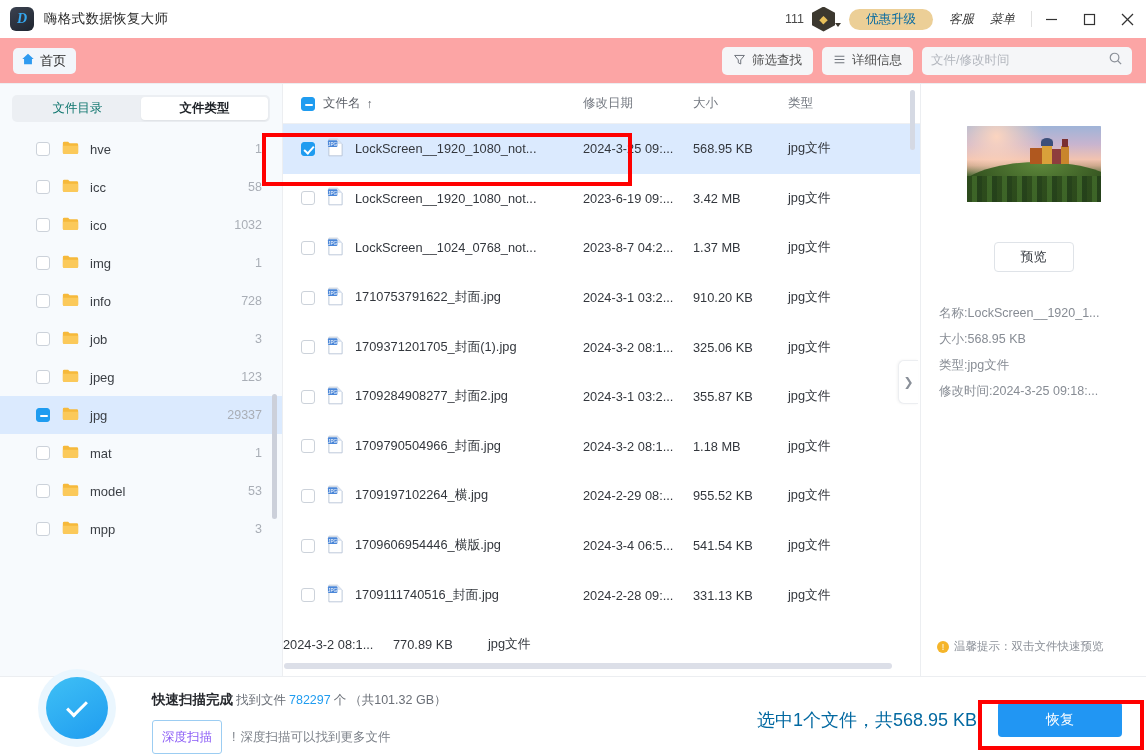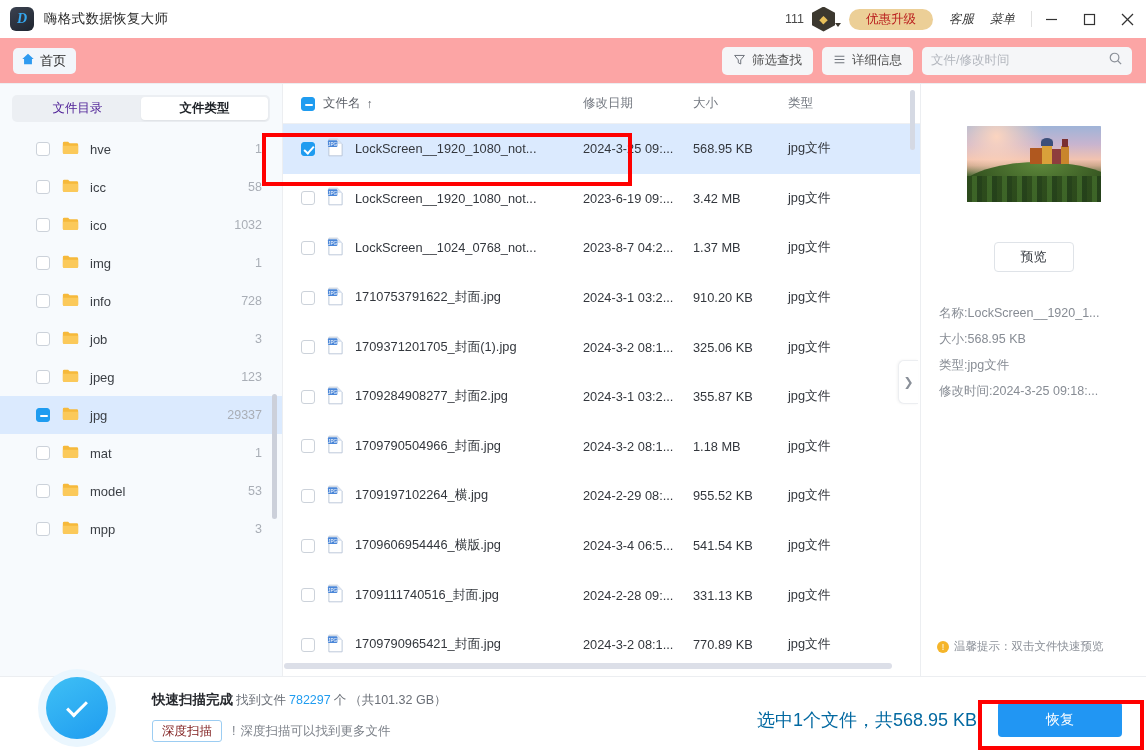--- a/index.html
+++ b/index.html
@@ -32,21 +32,21 @@
   .gem-hex {
     width:23px; height:25px; background:#3c382f;
     clip-path: polygon(50% 0%, 100% 25%, 100% 75%, 50% 100%, 0% 75%, 0% 25%);
     display:flex; align-items:center; justify-content:center;
   }
   .gem-inner { color:#e8c05a; font-size:11px; line-height:1; }
   .gem-caret { position:absolute; right:-5px; bottom:5px; width:0;height:0;
      border-left:3.5px solid transparent;border-right:3.5px solid transparent;border-top:4px solid #3c382f;}
   .upgrade-btn {
     margin-left:10px; height:21px; padding:0 17px; border-radius:12px;
-    background:#eccf97; color:#b91c1c; font-size:12.5px;
+    background:#eccf97; color:#0369a1; font-size:12.5px;
     display:flex; align-items:center; justify-content:center; cursor:pointer;
   }
   .tb-link { margin-left:16px; font-size:12.5px; color:#3c3c3c; cursor:pointer;font-style:italic;}
   .tb-sep { margin-left:16px; width:1px; height:16px; background:#e0e0e0; }
   .win-btn { width:38px; height:38px; display:flex;align-items:center;justify-content:center;cursor:pointer;}
   .win-btn svg { display:block; }
 
   
   .subheader {
     position:absolute; left:0; top:38px; width:1146px; height:46px;
@@ -73,21 +73,21 @@
   .sidebar {
     position:absolute; left:0; top:84px; width:283px; height:592px;
     background:#f7fafd; border-right:1px solid #eceef1; overflow:hidden;
   }
   .seg {
     margin:11px auto 0; width:258px; height:27px; border-radius:5px;
     background:#eceff3; display:flex; padding:2px;
   }
   .seg-item {
     flex:1; display:flex;align-items:center;justify-content:center;
-    font-size:12.5px; color:#4c1d95; border-radius:4px; cursor:pointer;
+    font-size:12.5px; color:#0f766e; border-radius:4px; cursor:pointer;
   }
   .seg-item.active { background:#ffffff; color:#1f2328; font-weight:bold; box-shadow:0 1px 2px rgba(0,0,0,.06); }
 
   .tree { margin-top:8px; position:relative; }
   .tree-row {
     height:38px; display:flex; align-items:center; padding-left:36px; padding-right:20px; cursor:pointer;
   }
   .tree-row.selected { background:#dbeafe; }
   .cb {
     width:14px; height:14px; border:1px solid #ccd2da; border-radius:3px; background:#fff;
@@ -211,22 +211,22 @@
     width:20px;height:11px;border:solid #fff;border-width:0 0 3.5px 3.5px;
     transform:rotate(-45deg); margin-top:-4px;
   }
   .bb-text { position:absolute; left:152px; top:14px; }
   .bb-line1 { display:flex; align-items:baseline; gap:3px; }
   .bb-strong { font-size:13.5px; color:#26292e; font-weight:bold;}
   .bb-normal { font-size:12.5px; color:#6a6f77; }
   .bb-blue { font-size:12.5px; color:#1f9cf0; }
   .bb-line2 { margin-top:11px; display:flex; align-items:center; gap:10px;}
   .deep-btn {
-    height:22px; padding:4px 9px; border:1px solid #9ccdf2; border-radius:3px;
-    color:#7f1d1d; font-size:12.5px; display:flex;align-items:center; cursor:pointer;
+    height:34px; padding:4px 9px; border:1px solid #9ccdf2; border-radius:3px;
+    color:#8b5cf6; font-size:12.5px; display:flex;align-items:center; cursor:pointer;
   }
   .deep-tip { display:flex; align-items:center; gap:5px; font-size:12.5px; color:#7d828a;}
   .sel-info { position:absolute; right:169px; top:31px; font-size:18px; color:#0369a1; white-space:nowrap;}
   .recover-btn {
     position:absolute; right:24px; top:25px; width:124px; height:35px; border-radius:4px;
     background:#2196f3; color:#fff; font-size:14px;
     display:flex;align-items:center;justify-content:center; cursor:pointer;
   }
 
   
@@ -586,30 +586,20 @@
                 <rect x="1" y="2.4" width="10" height="7" rx="1" fill="#4a86d8"></rect>
                 <text x="6" y="8" font-size="5" fill="#ffffff" text-anchor="middle" font-family="Liberation Sans, sans-serif">JPG</text>
               </svg></span>
             <span class="fname">1709111740516_封面.jpg</span>
           </div>
           <div class="col-date">2024-2-28 09:...</div>
           <div class="col-size">331.13 KB</div>
           <div class="col-type">jpg文件</div>
         </div>
         <div class="fl-row">
-          <div class="col-name">
-            <span class="cb row"></span>
-            <span class="file-ico"><svg width="17" height="19" viewBox="0 0 18 20">
-                <path d="M2 1.2h9l5 5v12.6H2z" fill="#ffffff" stroke="#b9c6d8" stroke-width="1"></path>
-                <path d="M11 1.2l5 5h-5z" fill="#dde6f2"></path>
-                <rect x="1" y="2.4" width="10" height="7" rx="1" fill="#4a86d8"></rect>
-                <text x="6" y="8" font-size="5" fill="#ffffff" text-anchor="middle" font-family="Liberation Sans, sans-serif">JPG</text>
-              </svg></span>
-            <span class="fname">1709790965421_封面.jpg</span>
-          </div>
           <div class="col-date">2024-3-2 08:1...</div>
           <div class="col-size">770.89 KB</div>
           <div class="col-type">jpg文件</div>
         </div>
       </div>
     <div class="fl-scroll-v"></div>
     <div class="fl-scroll-h"></div>
   </div>
 
   <div class="collapse-tab">❯</div>

